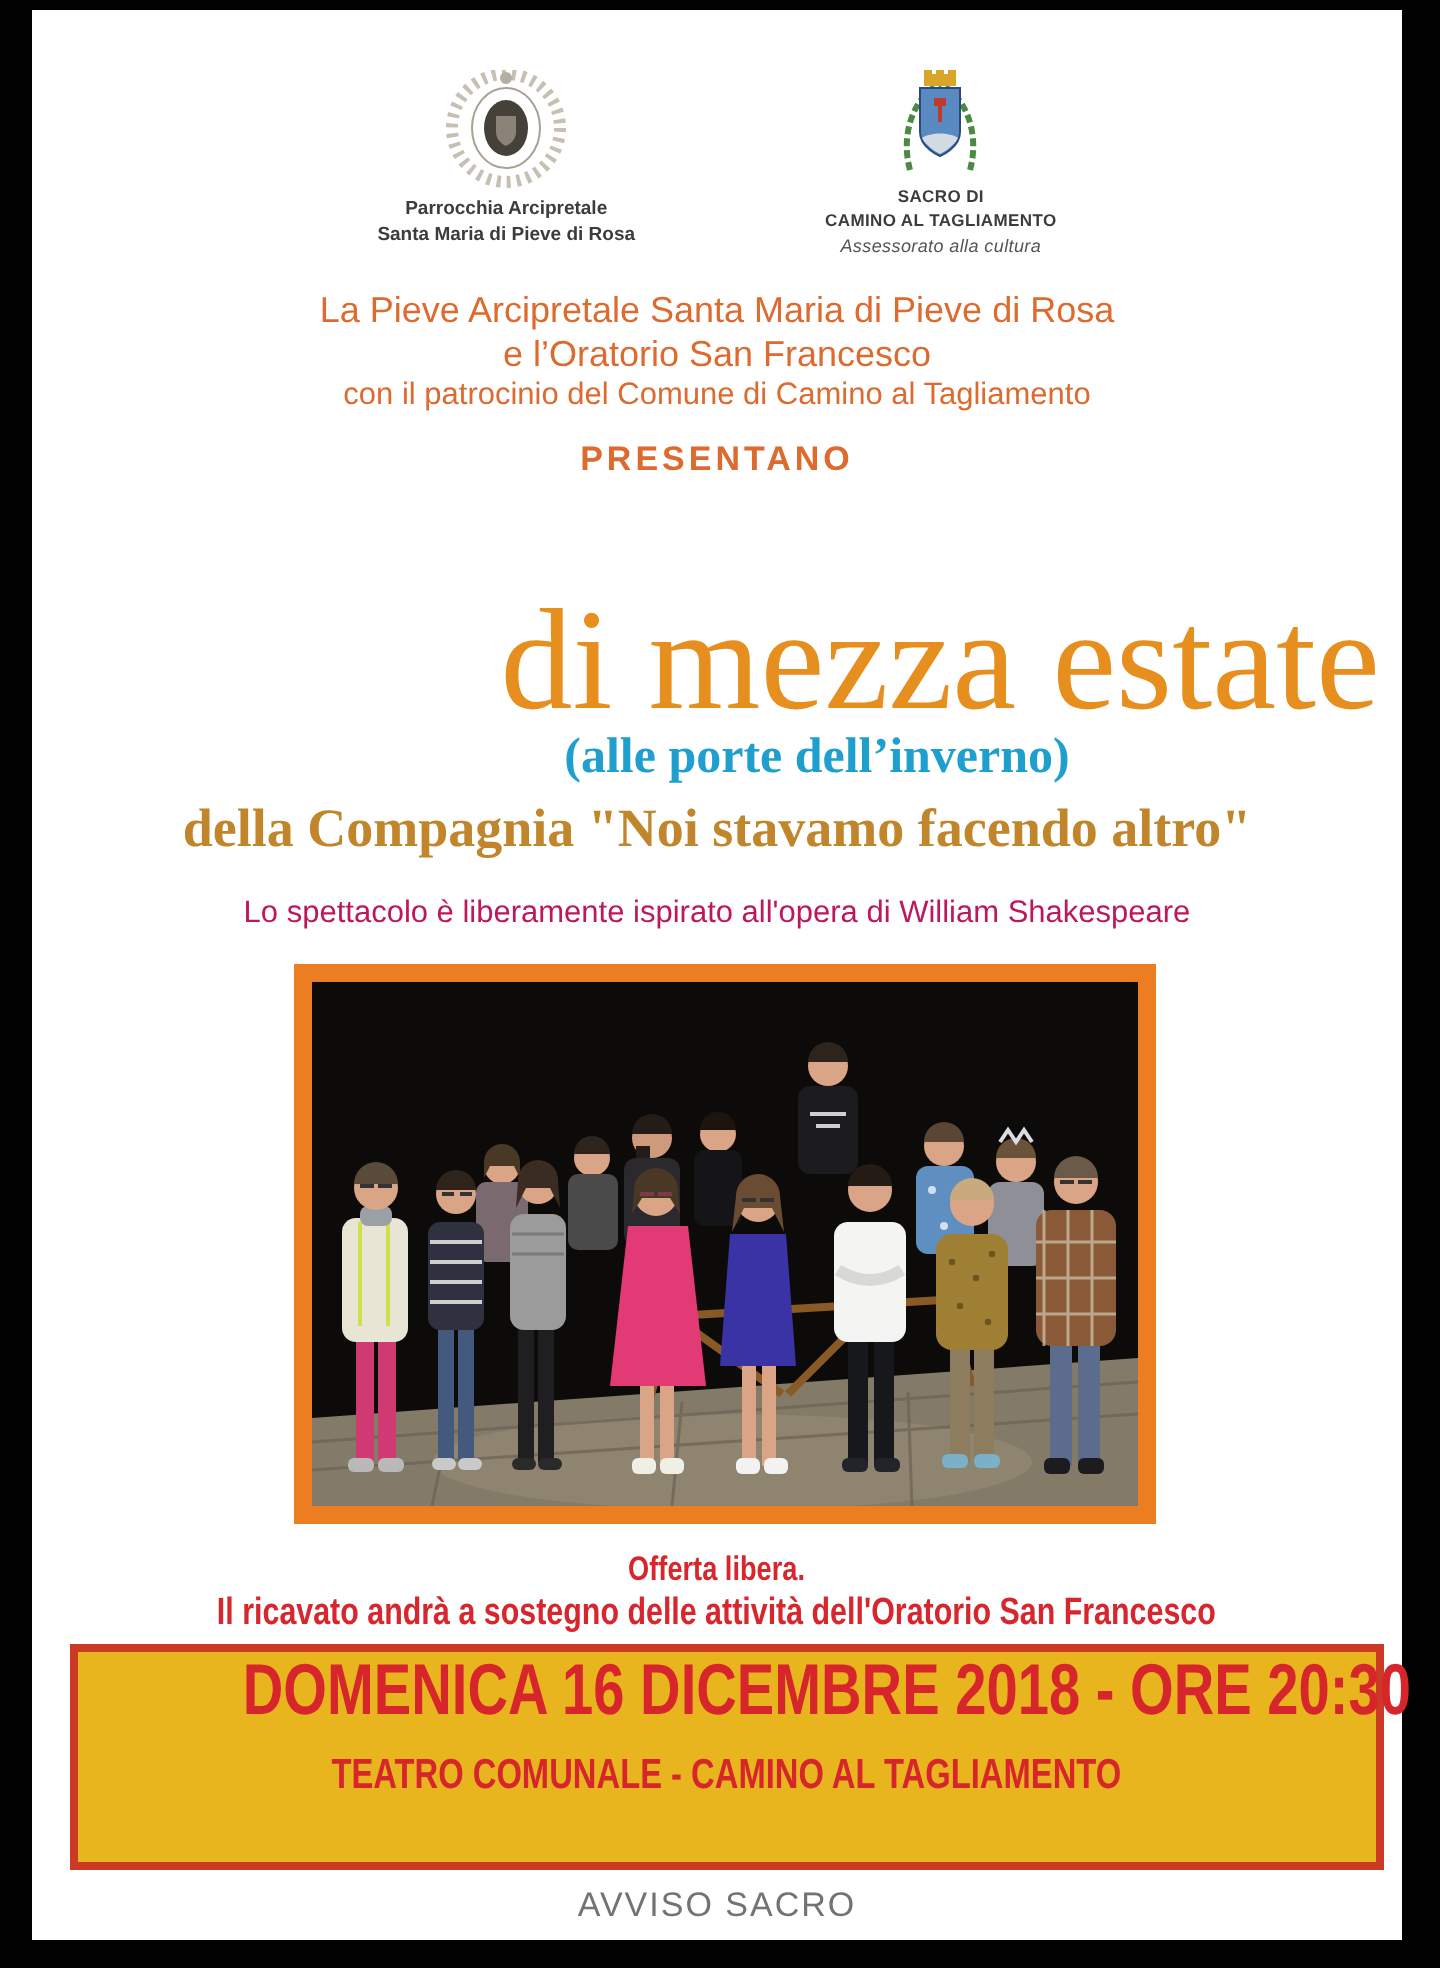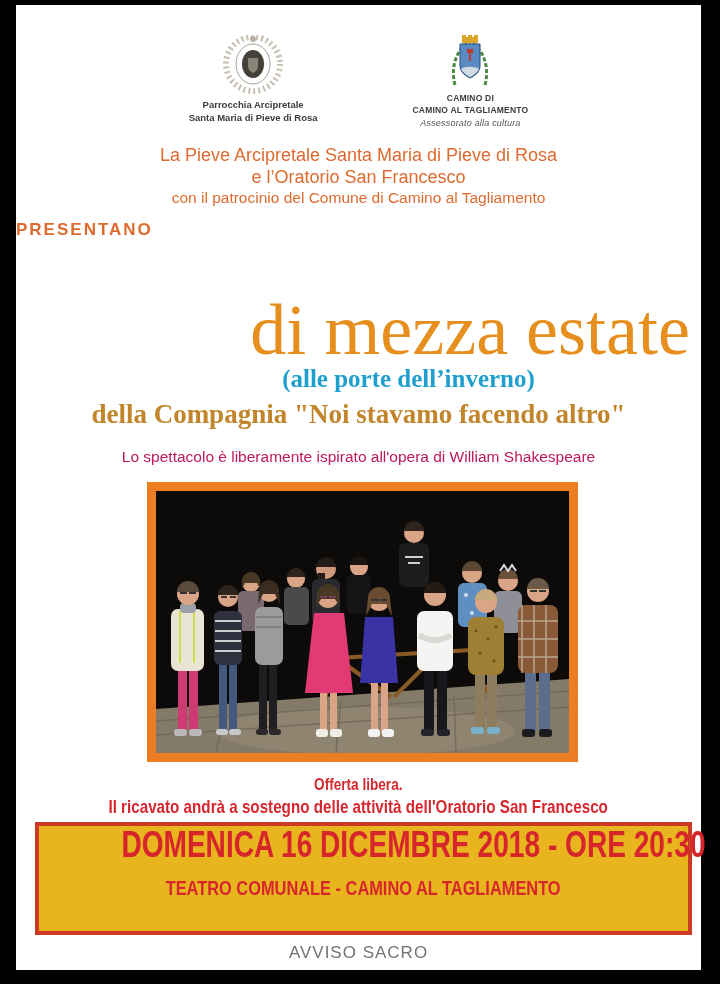--- a/index.html
+++ b/index.html
@@ -13,21 +13,21 @@
   .logo-art{display:block;margin:0 auto;}
   .parish-caption{margin-top:4px;font-size:9.5px;font-weight:bold;color:#3c3c3c;line-height:1.35;}
   .comune-caption{margin-top:4px;font-size:8.5px;font-weight:bold;color:#3c3c3c;line-height:1.4;letter-spacing:.2px;}
   .comune-caption .it{font-style:italic;font-weight:normal;font-size:9px;color:#555;}
 
   
   .header{position:absolute;top:140px;left:0;width:100%;text-align:center;color:#dd6a2e;font-weight:normal;}
   .header .h1{font-size:18px;line-height:1.2;}
   .header .h2{font-size:18px;line-height:1.2;}
   .header .h3{font-size:15.5px;line-height:1.35;}
-  .presentano{position:absolute;top:215px;left:0;width:100%;text-align:left;
+  .presentano{position:absolute;top:215px;left:0;width:100%;text-align:center;
               color:#dd6a2e;font-weight:bold;font-size:17px;letter-spacing:2px;}
 
   
   .title-l1{position:absolute;top:234px;left:28px;font-family:"Liberation Serif",serif;
             font-size:68px;line-height:1;color:#d1232b;white-space:nowrap;}
   .title-l2{position:absolute;top:289px;right:11px;font-family:"Liberation Serif",serif;
             font-size:72px;line-height:1;color:#e78f1e;white-space:nowrap;}
   .subtitle{position:absolute;top:360px;left:50px;width:100%;text-align:center;
             font-family:"Liberation Serif",serif;font-weight:bold;font-size:25px;color:#1f9fce;}
   .company{position:absolute;top:394px;left:0;width:100%;text-align:center;
@@ -82,21 +82,21 @@
           <path d="M37,50 C42,32 35,13 22,7" fill="none" stroke="#4a8a42" stroke-width="3" stroke-dasharray="4 2"></path>
           <rect x="14" y="2" width="16" height="6" fill="#d9a62a"></rect>
           <rect x="14" y="0" width="4" height="3" fill="#d9a62a"></rect>
           <rect x="20" y="0" width="4" height="3" fill="#d9a62a"></rect>
           <rect x="26" y="0" width="4" height="3" fill="#d9a62a"></rect>
           <path d="M12,9 h20 v22 c0,8 -10,12 -10,12 c0,0 -10,-4 -10,-12 Z" fill="#5a8ac2" stroke="#2a4a7a" stroke-width="1"></path>
           <path d="M19,14 h6 v4 h-2 v8 h-2 v-8 h-2 Z" fill="#c03a2e"></path>
           <path d="M13,34 c4,-3 14,-3 18,0 c-2,4 -7,7 -9,8 c-2,-1 -7,-4 -9,-8 Z" fill="#e8e8e8" opacity=".85"></path>
         </svg>
         <div class="comune-caption">
-          <div>CAMINO DI</div>
+          <div>SACRO DI</div>
           <div>CAMINO AL TAGLIAMENTO</div>
           <div class="it">Assessorato alla cultura</div>
         </div>
       </div>
     </div>
 
     <div class="header">
       <div class="h1">La Pieve Arcipretale Santa Maria di Pieve di Rosa</div>
       <div class="h2">e l’Oratorio San Francesco</div>
       <div class="h3">con il patrocinio del Comune di Camino al Tagliamento</div>

